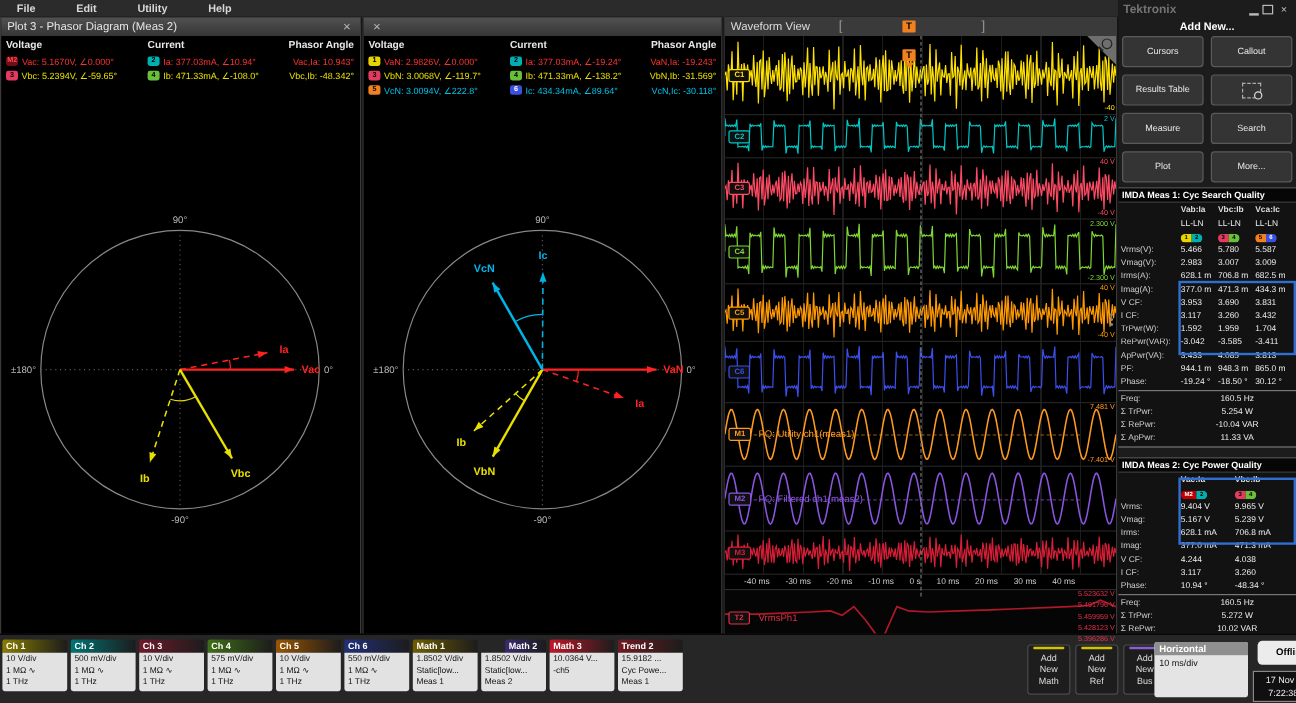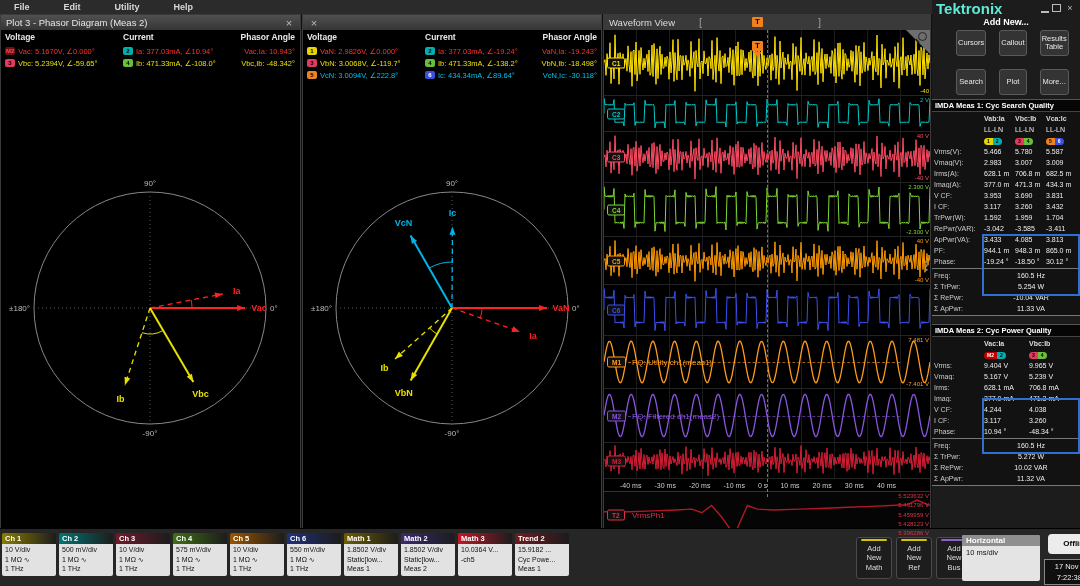--- a/index.html
+++ b/index.html
@@ -38,26 +38,26 @@
   #wf-trend{position:relative;height:45px;background:#050505;}
   .trend-scales{position:absolute;right:1px;top:1px;bottom:1px;display:flex;flex-direction:column;justify-content:space-between;z-index:3;}
   .trend-scales span{font-size:6px;color:#e03048;line-height:6px;text-align:right;}
   #wf-zoomcorner{position:absolute;right:0;top:15px;width:0;height:0;border-top:24px solid #6e6e6e;border-left:24px solid transparent;z-index:4;}
   #wf-zoomglyph{position:absolute;right:3px;top:17px;width:7px;height:7px;border:1.5px solid #222;border-radius:50%;z-index:5;}
   #wf-zoomglyph:after{content:"";position:absolute;left:-4px;top:7px;width:5px;height:1.5px;background:#222;transform:rotate(45deg);}
   #wf-scrolldots{position:absolute;right:2px;top:245px;color:#888;font-size:9px;letter-spacing:0;line-height:4px;z-index:4;}
   
   #rightpanel{position:absolute;left:932px;top:0;width:148px;height:528px;background:#1c1c1c;box-sizing:border-box;}
   #rp-titlebar{height:16px;display:flex;align-items:center;padding:0 4px;}
-  #brand{flex:1;color:#5eead4;font-weight:bold;font-size:15px;letter-spacing:0;}
+  #brand{flex:1;color:#737373;font-weight:bold;font-size:10px;letter-spacing:0;}
   .wc{width:12px;height:10px;margin-left:3px;color:#bbb;font-size:9px;text-align:center;line-height:10px;}
   .wc-min{border-bottom:2px solid #bbb;height:7px;width:8px;}
   .wc-rest{border:1px solid #bbb;width:7px;height:6px;}
   #rp-addnew{text-align:center;color:#fff;font-size:9px;font-weight:bold;height:13px;line-height:13px;}
-  #rp-buttons{display:grid;grid-template-columns:repeat(5,1fr);gap:13px;padding:1px 3px 4px 3px;margin-left:21px;}
+  #rp-buttons{display:grid;grid-template-columns:repeat(2,1fr);gap:6px;padding:1px 3px 4px 3px;}
   .rp-btn{background:#343434;border:1px solid #5a5a5a;border-radius:3px;color:#e8e8e8;font-size:7.5px;min-height:22px;display:flex;align-items:center;justify-content:center;text-align:center;line-height:1.1;cursor:pointer;padding:1px;}
   .zoom-ic{width:14px;height:11px;border:1px dashed #aaa;position:relative;}
   .zoom-ic:after{content:"";position:absolute;right:-2px;bottom:-2px;width:5px;height:5px;border:1.5px solid #ddd;border-radius:50%;background:#343434;}
   .meas-title{height:11px;background:#060606;border-top:1px solid #555;border-bottom:1px solid #444;color:#fff;font-size:7.5px;font-weight:bold;line-height:11px;padding-left:3px;cursor:pointer;}
   .meas-table{padding:1px 2px;background:#121212;}
   .mt-row{display:flex;height:11px;align-items:center;}
   .mt-label{width:50px;color:#ccc;font-size:7px;white-space:nowrap;overflow:hidden;}
   .mt-cell{color:#eee;font-size:7px;text-align:left;white-space:nowrap;}
   .mt-h{color:#ddd;font-weight:bold;}
   .pill{display:inline-flex;height:7px;border-radius:4px;overflow:hidden;}
@@ -191,21 +191,21 @@
             <span class="lg-badge" style="background: rgb(60, 80, 224); color: rgb(255, 255, 255);">6</span>
             <span style="color: rgb(0, 192, 232);">Ic: 434.34mA, ∠89.64°</span>
           </div>
         </div>
         <div class="lg-col" style="left: 196px; width: 98px; text-align: right;">
           <div class="lg-head">Phasor Angle</div>
           <div class="lg-row" style="justify-content: flex-end;">
             <span style="color: rgb(255, 48, 48);">VaN,Ia: -19.243°</span>
           </div>
           <div class="lg-row" style="justify-content: flex-end;">
-            <span style="color: rgb(232, 224, 0);">VbN,Ib: -18.498°</span>
+            <span style="color: rgb(232, 224, 0);">VbN,Ib: -31.569°</span>
           </div>
           <div class="lg-row" style="justify-content: flex-end;">
             <span style="color: rgb(0, 192, 232);">VcN,Ic: -30.118°</span>
           </div>
         </div>
       </div>
     <svg class="phasor-svg" width="298" height="436" viewBox="0 0 298 436">
         <circle cx="149" cy="218" r="116" fill="none" stroke="#888" stroke-width="1"></circle>
         <line x1="33" y1="218" x2="265" y2="218" stroke="#555" stroke-dasharray="1,3"></line>
         <line x1="149" y1="102" x2="149" y2="334" stroke="#555" stroke-dasharray="1,3"></line>
@@ -615,21 +615,21 @@
         </div>
         <div class="ch-badge">
           <div class="ch-head" style="background: linear-gradient(90deg, rgb(110, 94, 0), rgb(28, 28, 28));">Math 1</div>
           <div class="ch-body">
             <div>1.8502 V/div</div>
             <div>Static[low...</div>
             <div>Meas 1</div>
           </div>
         </div>
         <div class="ch-badge">
-          <div class="ch-head" style="background: linear-gradient(90deg, rgb(58, 42, 112), rgb(28, 28, 28));">Math 2</div>
+          <div class="ch-head" style="background: linear-gradient(90deg, rgb(58, 42, 112), rgb(28, 28, 28)); margin-left: 20px;">Math 2</div>
           <div class="ch-body">
             <div>1.8502 V/div</div>
             <div>Static[low...</div>
             <div>Meas 2</div>
           </div>
         </div>
         <div class="ch-badge">
           <div class="ch-head" style="background: linear-gradient(90deg, rgb(192, 24, 40), rgb(28, 28, 28));">Math 3</div>
           <div class="ch-body">
             <div>10.0364 V...</div>

